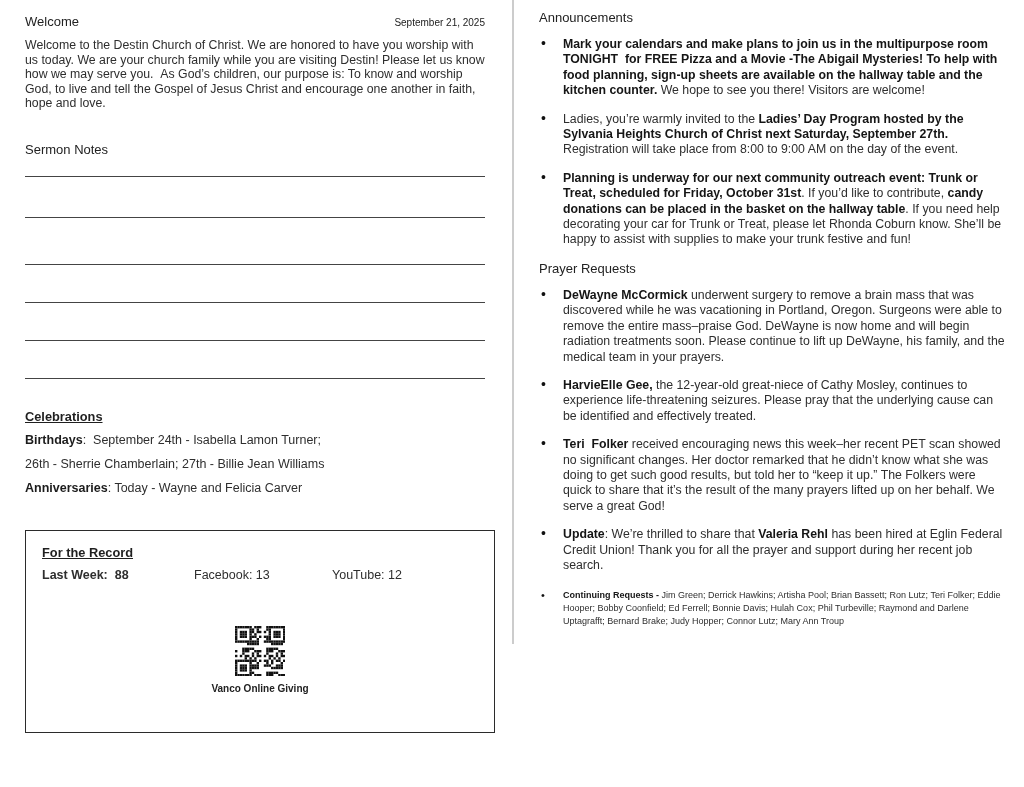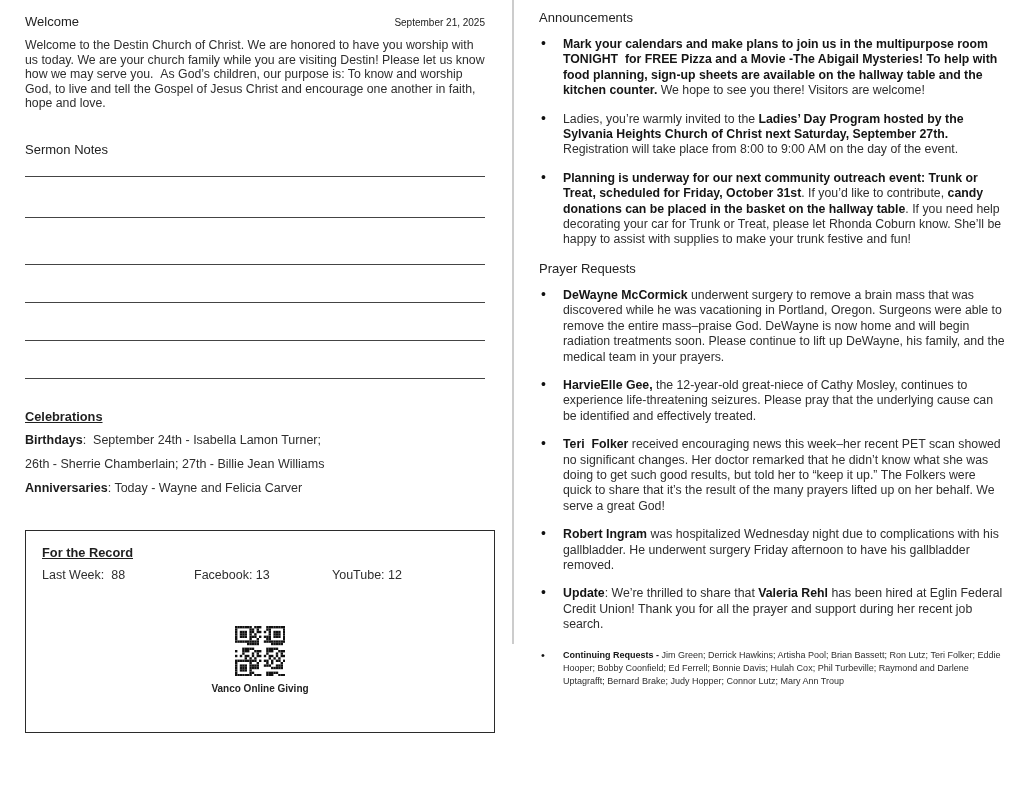--- a/index.html
+++ b/index.html
@@ -24,21 +24,21 @@
   .wifi .gap { display:inline-block; width:38px; }
   .celeb-h { margin-top:30px; font-size:12.8px; font-weight:bold; text-decoration:underline; color:#1f1f1f; }
   .celeb-line { margin-top:9px; font-size:12.5px; line-height:15px; color:#2e2e2e; }
   .bld { font-weight:bold; color:#1c1c1c; }
 
   .record-box { margin-top:34px; width:470px; height:203px;
     border:1.5px solid #2b2b2b; padding:14px 16px 8px 16px; }
   .record-h { font-size:12.8px; font-weight:bold; text-decoration:underline; color:#1f1f1f; }
   .attend { margin-top:7px; font-size:12.5px; color:#2e2e2e; }
   .stats { display:flex; margin-top:8px; font-size:12.5px; color:#2e2e2e; }
-  .stats .c1 { width:152px; } .stats .c2 { width:138px; }
+  .stats .c1 { width:152px;font-weight:bold; } .stats .c2 { width:138px; }
   .qr-wrap { margin-top:44px; display:flex; flex-direction:column; align-items:center; }
   .qr-caption { margin-top:3px; font-size:10px; font-weight:bold; color:#222; }
 
   
   .col-right { width:512px; border-left:2px solid #cccccc; padding:10px 18px 0 25px; }
   .sec-h { font-size:13px; color:#222; }
   .blist { list-style:none; margin-top:12px; }
   .blist li { position:relative; padding-left:24px; font-size:12.3px; line-height:15.4px;
     color:#2e2e2e; margin-bottom:13px; }
   .blist li::before { content:"\2022"; position:absolute; left:2px; top:-1px;
@@ -329,18 +329,17 @@
       <li><span class="b">Mark your calendars and make plans to join us in the multipurpose room TONIGHT &nbsp;for FREE Pizza and a Movie -The Abigail Mysteries! To help with food planning, sign-up sheets are available on the hallway table and the kitchen counter.</span><span> We hope to see you there! Visitors are welcome!</span></li>
       <li><span>Ladies, you’re warmly invited to the </span><span class="b">Ladies’ Day Program hosted by the Sylvania Heights Church of Christ next Saturday, September 27th.</span><span> Registration will take place from 8:00 to 9:00 AM on the day of the event.</span></li>
       <li><span class="b">Planning is underway for our next community outreach event: Trunk or Treat, scheduled for Friday, October 31st</span><span>. If you’d like to contribute, </span><span class="b">candy donations can be placed in the basket on the hallway table</span><span>. If you need help decorating your car for Trunk or Treat, please let Rhonda Coburn know. She’ll be happy to assist with supplies to make your trunk festive and fun!</span></li>
     </ul>
 
     <div class="prayer-h">Prayer Requests</div>
     <ul class="blist">
       <li><span class="b">DeWayne McCormick</span><span> underwent surgery to remove a brain mass that was discovered while he was vacationing in Portland, Oregon. Surgeons were able to remove the entire mass–praise God. DeWayne is now home and will begin radiation treatments soon. Please continue to lift up DeWayne, his family, and the medical team in your prayers.</span></li>
       <li><span class="b">HarvieElle Gee,</span><span> the 12-year-old great-niece of Cathy Mosley, continues to experience life-threatening seizures. Please pray that the underlying cause can be identified and effectively treated.</span></li>
       <li><span class="b">Teri &nbsp;Folker</span><span> received encouraging news this week–her recent PET scan showed no significant changes. Her doctor remarked that he didn’t know what she was doing to get such good results, but told her to “keep it up.” The Folkers were quick to share that it’s the result of the many prayers lifted up on her behalf. We serve a great God!</span></li>
-      <li><span class="b">Robert Ingram</span><span> was hospitalized Wednesday night due to complications with his gallbladder. He underwent surgery Friday afternoon to have his gallbladder removed.</span></li>
       <li><span class="b">Update</span><span>: We’re thrilled to share that </span><span class="b">Valeria Rehl</span><span> has been hired at Eglin Federal Credit Union! Thank you for all the prayer and support during her recent job search.</span></li>
       <li class="small-li"><span class="b">Continuing Requests - </span><span> Jim Green; Derrick Hawkins; Artisha Pool; Brian Bassett; Ron Lutz; Teri Folker; Eddie Hooper; Bobby Coonfield; Ed Ferrell; Bonnie Davis; Hulah Cox; Phil Turbeville; Raymond and Darlene Uptagrafft; Bernard Brake; Judy Hopper; Connor Lutz; Mary Ann Troup</span></li>
     </ul>
   </div>
 </div>
 
 </body></html>

